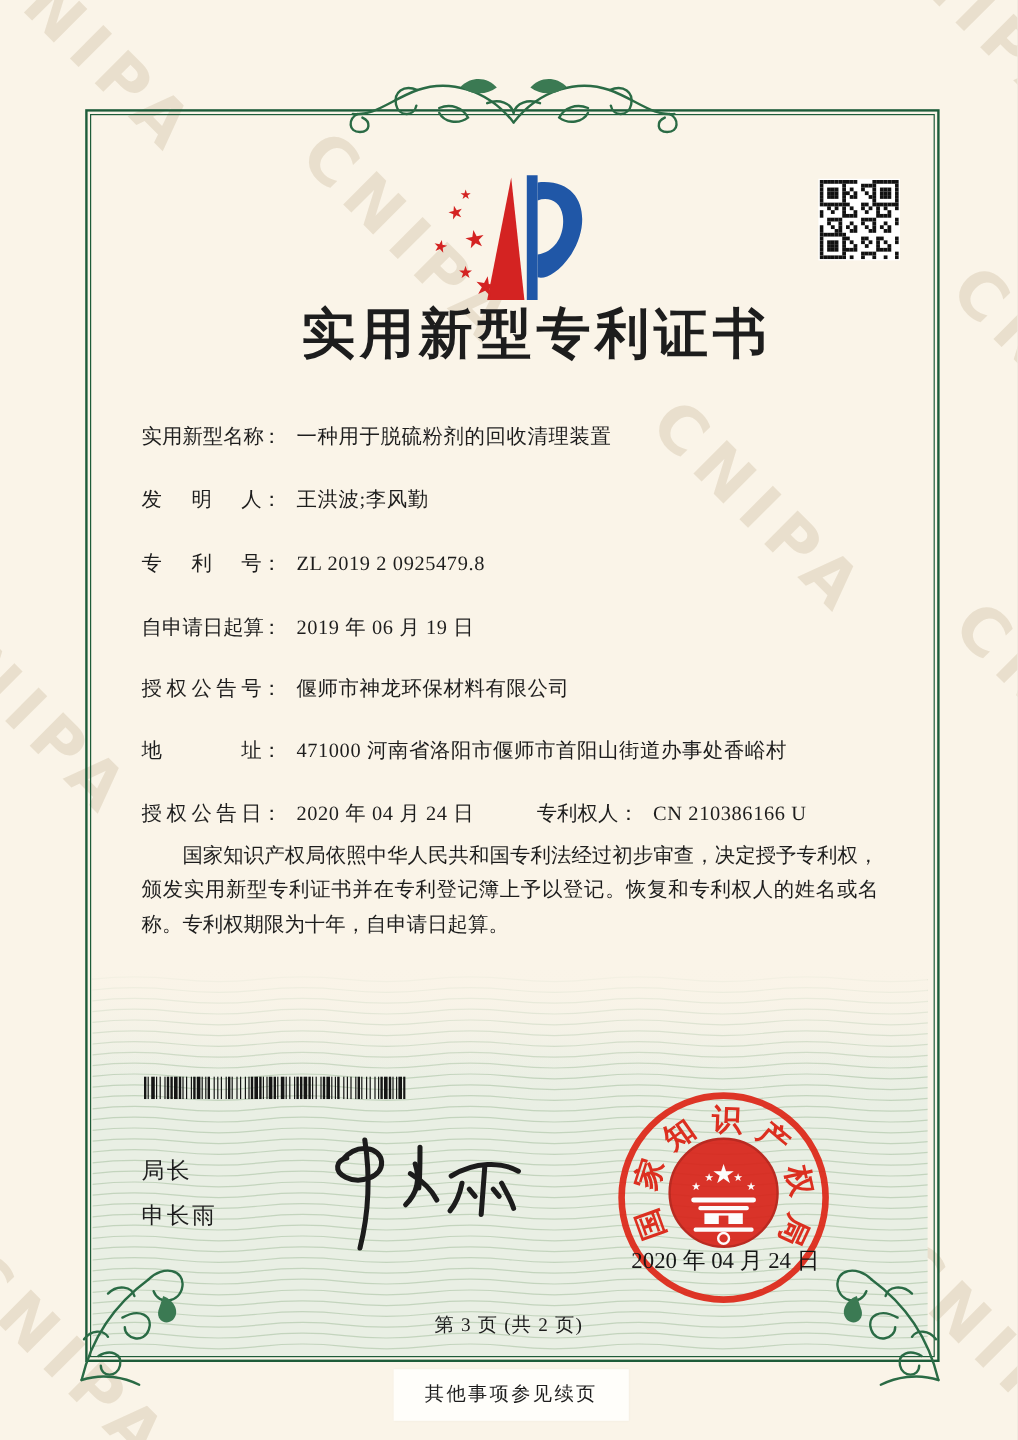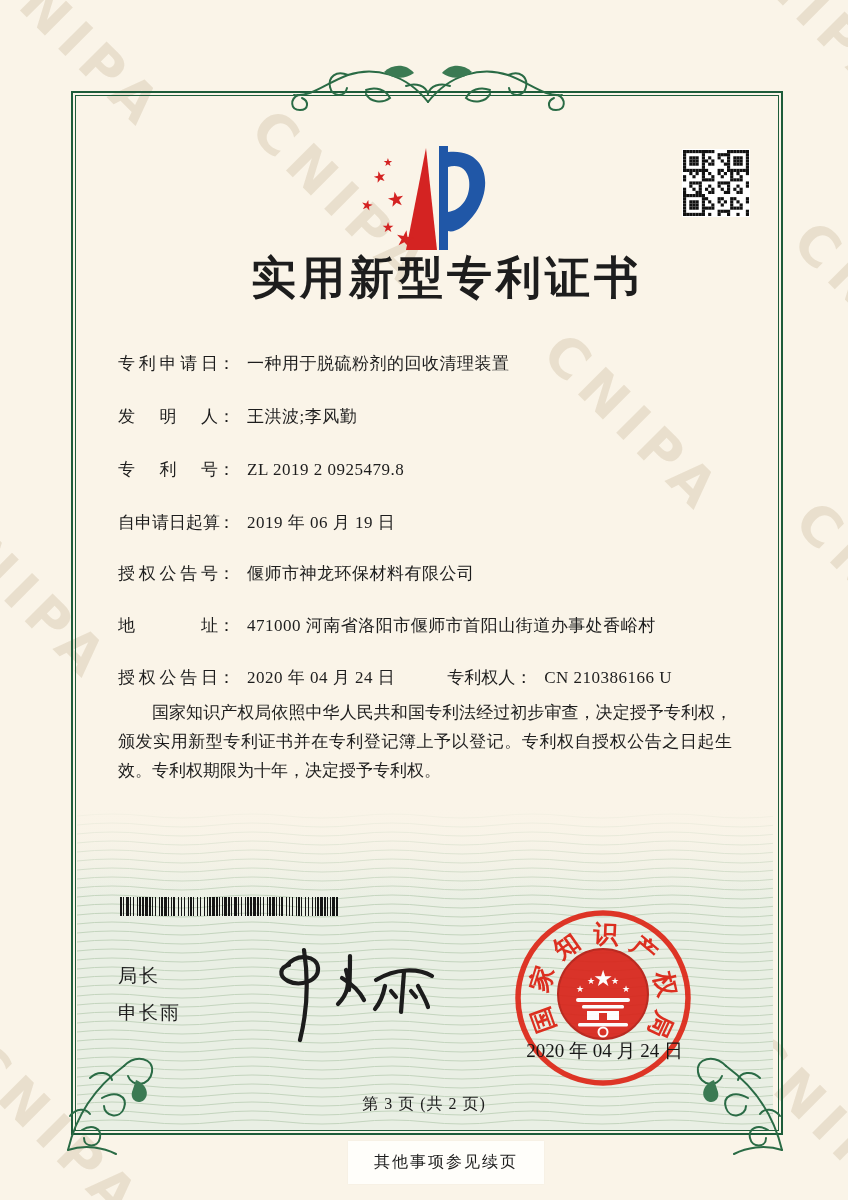--- a/index.html
+++ b/index.html
@@ -71,21 +71,21 @@
   .seal{position:absolute; left:508px; top:903px; z-index:6;}
   .seal-date{
     position:absolute; left:522px; top:1038px; width:165px; text-align:center;
     font-size:19px; z-index:8; color:#161616;
   }
   
   .page-no{position:absolute; left:0; top:1094px; width:100%; text-align:center; font-size:16px; z-index:6; letter-spacing:1px;}
   .cont-note{
     position:absolute; left:328px; top:1141px; width:196px; z-index:6;
     background:#fffefa; text-align:center; font-size:16px; padding:11px 0;
-    letter-spacing:2px; box-shadow:0 0 2px rgba(0,0,0,0.04);margin-left:20px;
+    letter-spacing:2px; box-shadow:0 0 2px rgba(0,0,0,0.04);
   }
 </style>
 </head>
 <body>
 
 <div class="page">
 
   <div class="wm wm1">CNIPA</div>
   <div class="wm wm2">CNIPA</div>
   <div class="wm wm3">CNIPA</div>
@@ -399,31 +399,31 @@
       <rect x="8" y="20" width="1" height="1" fill="#111"></rect>
       <rect x="11" y="20" width="1" height="1" fill="#111"></rect>
       <rect x="14" y="20" width="1" height="1" fill="#111"></rect>
       <rect x="17" y="20" width="1" height="1" fill="#111"></rect>
       <rect x="20" y="20" width="1" height="1" fill="#111"></rect>
     </svg>
 
   <div class="title">实用新型专利证书</div>
 
   <div class="fields" id="fields">
-      <div class="field-row" style="top: 352px;"><span class="flbl">专利申请日</span><span class="fcolon">：</span><span class="fval">一种用于脱硫粉剂的回收清理装置</span></div>
+      <div class="field-row" style="top: 352px;"><span class="flbl">实用新型名称</span><span class="fcolon">：</span><span class="fval">一种用于脱硫粉剂的回收清理装置</span></div>
       <div class="field-row" style="top: 405px;"><span class="flbl">发明人</span><span class="fcolon">：</span><span class="fval">王洪波;李风勤</span></div>
       <div class="field-row" style="top: 458px;"><span class="flbl">专利号</span><span class="fcolon">：</span><span class="fval">ZL 2019 2 0925479.8</span></div>
       <div class="field-row" style="top: 511px;"><span class="flbl">自申请日起算</span><span class="fcolon">：</span><span class="fval">2019 年 06 月 19 日</span></div>
       <div class="field-row" style="top: 562px;"><span class="flbl">授权公告号</span><span class="fcolon">：</span><span class="fval">偃师市神龙环保材料有限公司</span></div>
       <div class="field-row" style="top: 614px;"><span class="flbl">地址</span><span class="fcolon">：</span><span class="fval">471000 河南省洛阳市偃师市首阳山街道办事处香峪村</span></div>
       <div class="field-row" style="top: 666px;"><span class="flbl">授权公告日</span><span class="fcolon">：</span><span class="fval">2020 年 04 月 24 日</span><span class="pair2">专利权人</span><span class="fcolon">：</span><span class="fval">CN 210386166 U</span></div>
     </div>
 
   <div class="body-text">
-    <p>国家知识产权局依照中华人民共和国专利法经过初步审查，决定授予专利权，颁发实用新型专利证书并在专利登记簿上予以登记。专利权自授权公告之日起生效。专利权期限为十年，决定授予专利权。</p>
+    <p>国家知识产权局依照中华人民共和国专利法经过初步审查，决定授予专利权，颁发实用新型专利证书并在专利登记簿上予以登记。恢复和专利权人的姓名或名称。专利权期限为十年，自申请日起算。</p>
   </div>
 
   <div class="barcode" id="barcode">
       <div style="width: 2px; flex: 0 0 auto; background: rgb(21, 21, 21);"></div>
       <div style="width: 1px; flex: 0 0 auto; background: transparent;"></div>
       <div style="width: 1px; flex: 0 0 auto; background: rgb(21, 21, 21);"></div>
       <div style="width: 2px; flex: 0 0 auto; background: transparent;"></div>
       <div style="width: 3px; flex: 0 0 auto; background: rgb(21, 21, 21);"></div>
       <div style="width: 1px; flex: 0 0 auto; background: transparent;"></div>
       <div style="width: 1px; flex: 0 0 auto; background: rgb(21, 21, 21);"></div>

